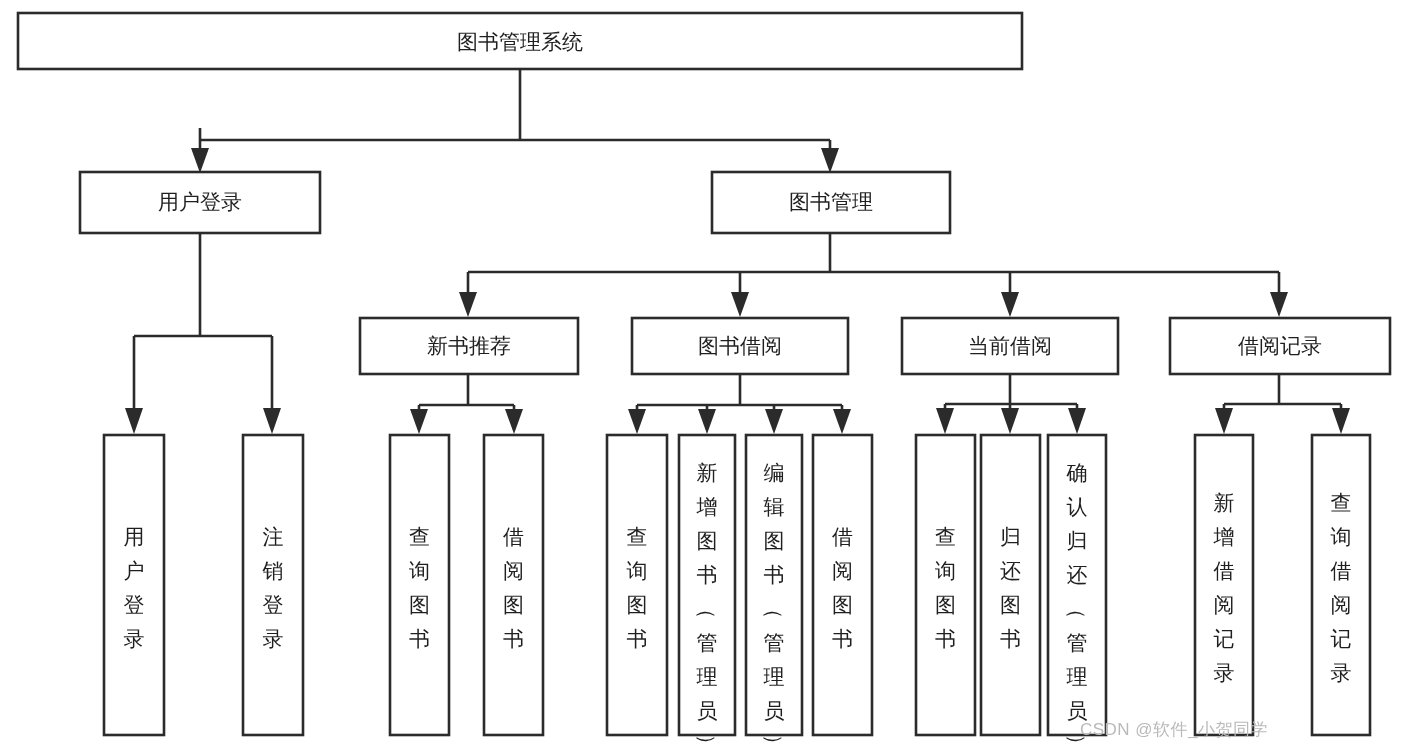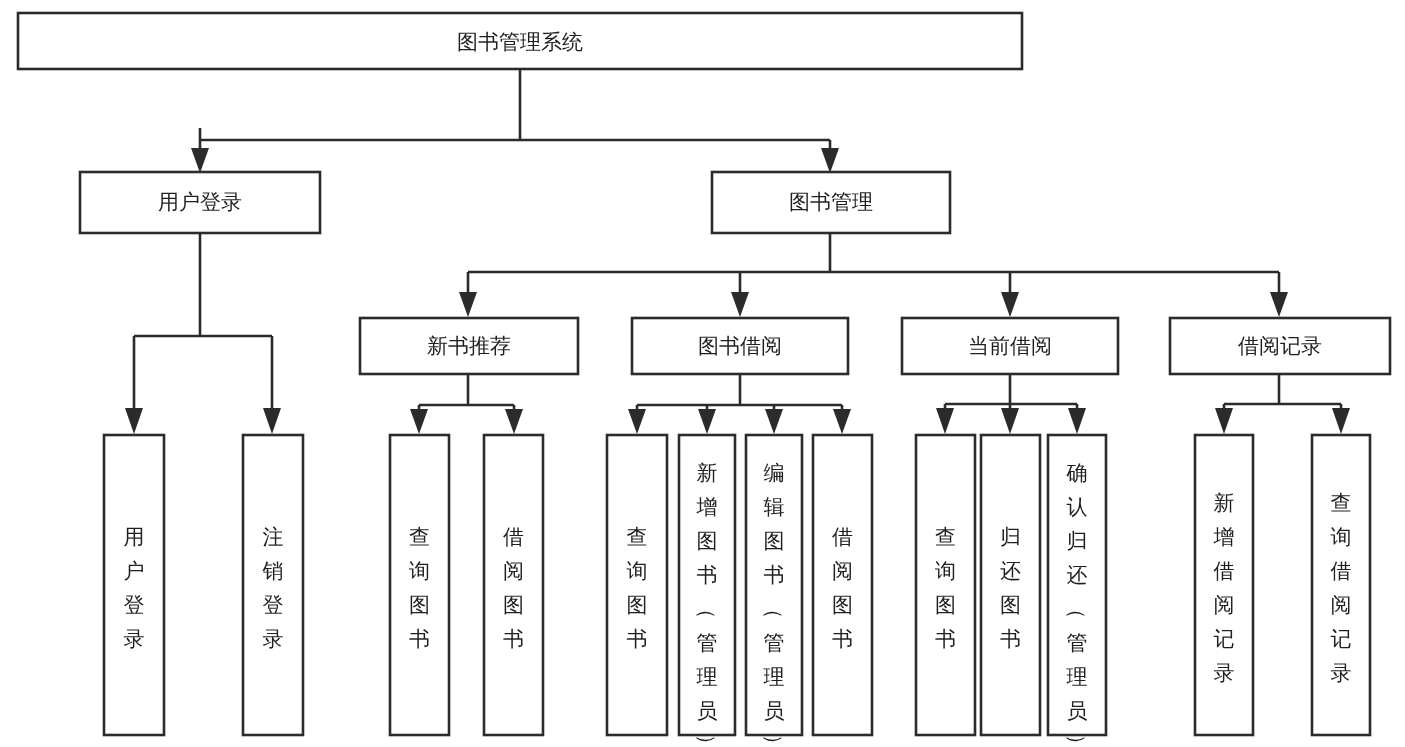--- a/index.html
+++ b/index.html
@@ -306,13 +306,14 @@
           <text class="node-label-v" x="1341" y="509.52">查</text>
           <text class="node-label-v" x="1341" y="543.52">询</text>
           <text class="node-label-v" x="1341" y="577.52">借</text>
           <text class="node-label-v" x="1341" y="611.52">阅</text>
           <text class="node-label-v" x="1341" y="645.52">记</text>
           <text class="node-label-v" x="1341" y="679.52">录</text>
         </g>
       </g>
   </svg>
 
+  <div class="watermark">CSDN @软件_小贺同学</div>
 </div>
 
 </body></html>

